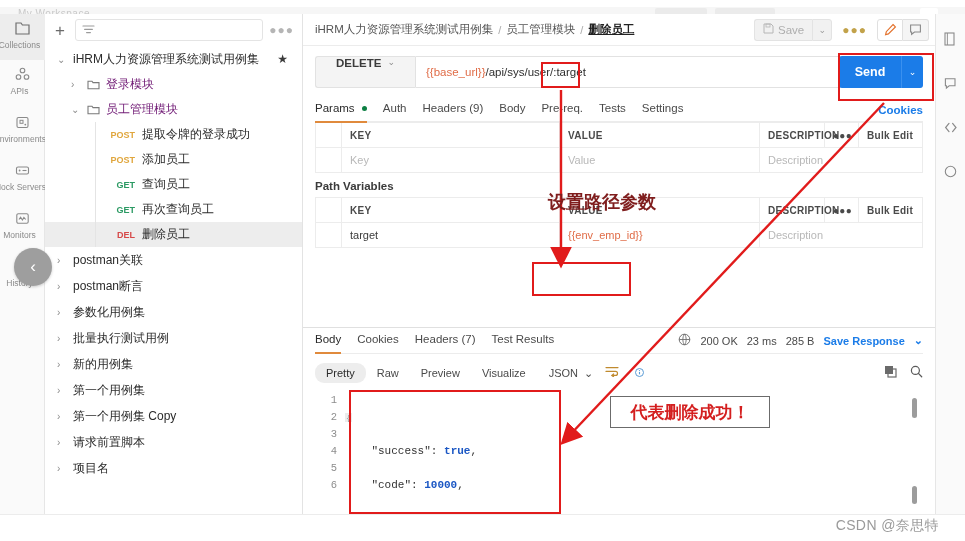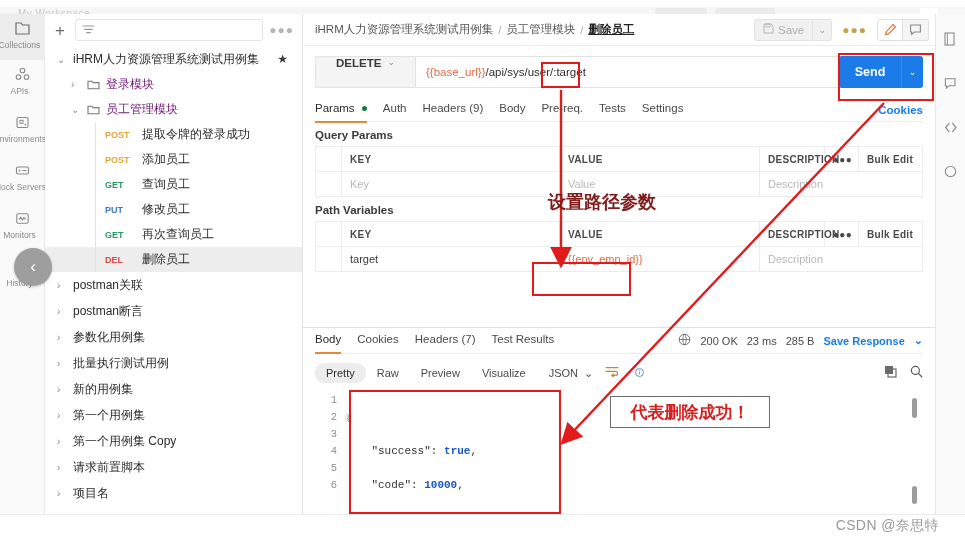--- a/index.html
+++ b/index.html
@@ -101,21 +101,21 @@
     display: flex; align-items: center; height: 25px;
     padding-left: 60px; cursor: pointer; position: relative;
   }
   .req-row.selected { background: #ededed; }
   .req-row::before {
     content: ""; position: absolute; left: 50px; top: 0; bottom: 0;
     width: 1px; background: #e4e4e4;
   }
   .method {
     font-size: 9px; font-weight: bold; width: 30px; flex: 0 0 30px;
-    text-align: left; margin-right: 7px;
+    text-align: right; margin-right: 7px;
   }
   .m-post { color: #e0a63d; }
   .m-get  { color: #2b9a63; }
   .m-put  { color: #3b7dd8; }
   .m-del  { color: #d64949; }
   .req-name { font-size: 12px; color: #2b2b2b; }
 
   .coll-row {
     display: flex; align-items: center; height: 26px;
     padding-left: 12px; cursor: pointer;
@@ -468,24 +468,20 @@
     </div>
     <div class="req-row">
       <span class="method m-post">POST</span>
       <span class="req-name">添加员工</span>
     </div>
     <div class="req-row">
       <span class="method m-get">GET</span>
       <span class="req-name">查询员工</span>
     </div>
     <div class="req-row">
-      <span class="method m-put">PUT</span>
-      <span class="req-name">修改员工</span>
-    </div>
-    <div class="req-row">
       <span class="method m-get">GET</span>
       <span class="req-name">再次查询员工</span>
     </div>
     <div class="req-row selected">
       <span class="method m-del">DEL</span>
       <span class="req-name">删除员工</span>
     </div>
 
     <div class="coll-row">
       <span class="caret">›</span>
@@ -584,21 +580,20 @@
       </div>
       <div class="rtab">Auth</div>
       <div class="rtab">Headers (9)</div>
       <div class="rtab">Body</div>
       <div class="rtab">Pre-req.</div>
       <div class="rtab">Tests</div>
       <div class="rtab">Settings</div>
       <div class="cookies-link">Cookies</div>
     </div>
 
-    <div class="section-label">Query Params</div>
     <table class="ptable">
       <tbody>
           <tr>
         <th class="col-chk"></th>
         <th class="col-key">KEY</th>
         <th class="col-val">VALUE</th>
         <th class="col-desc">DESCRIPTION</th>
         <th class="col-dots">●●●</th>
         <th class="col-bulk">Bulk Edit</th>
       </tr>

